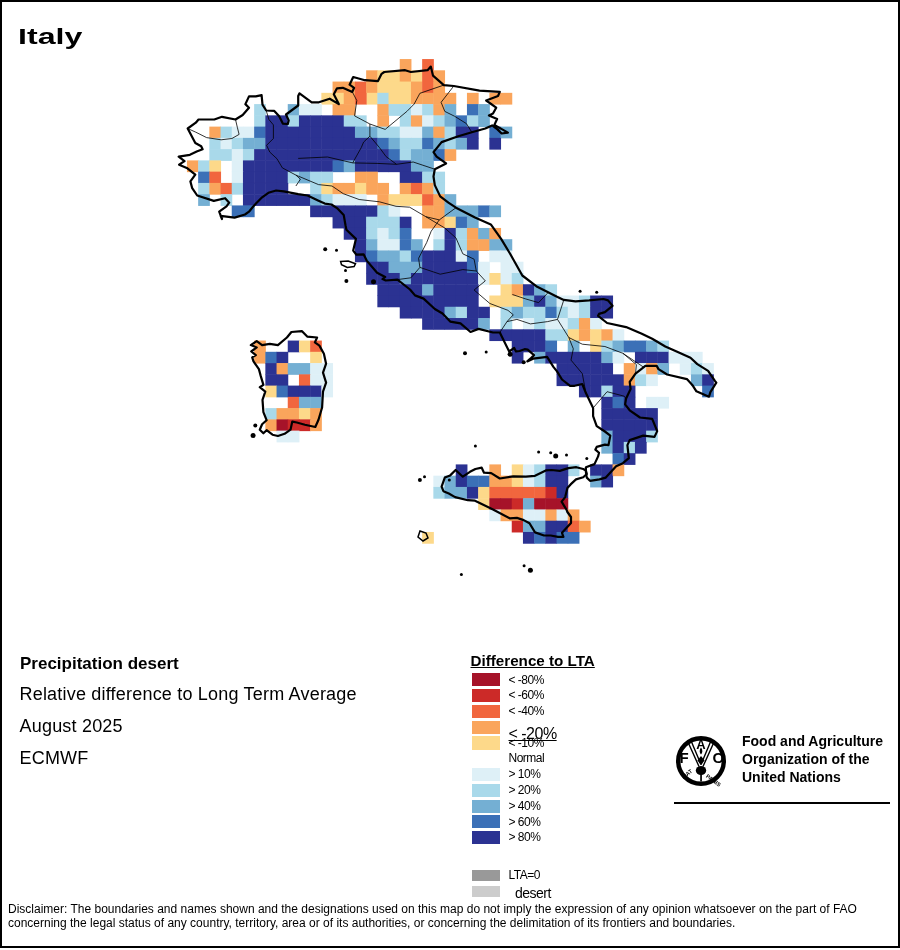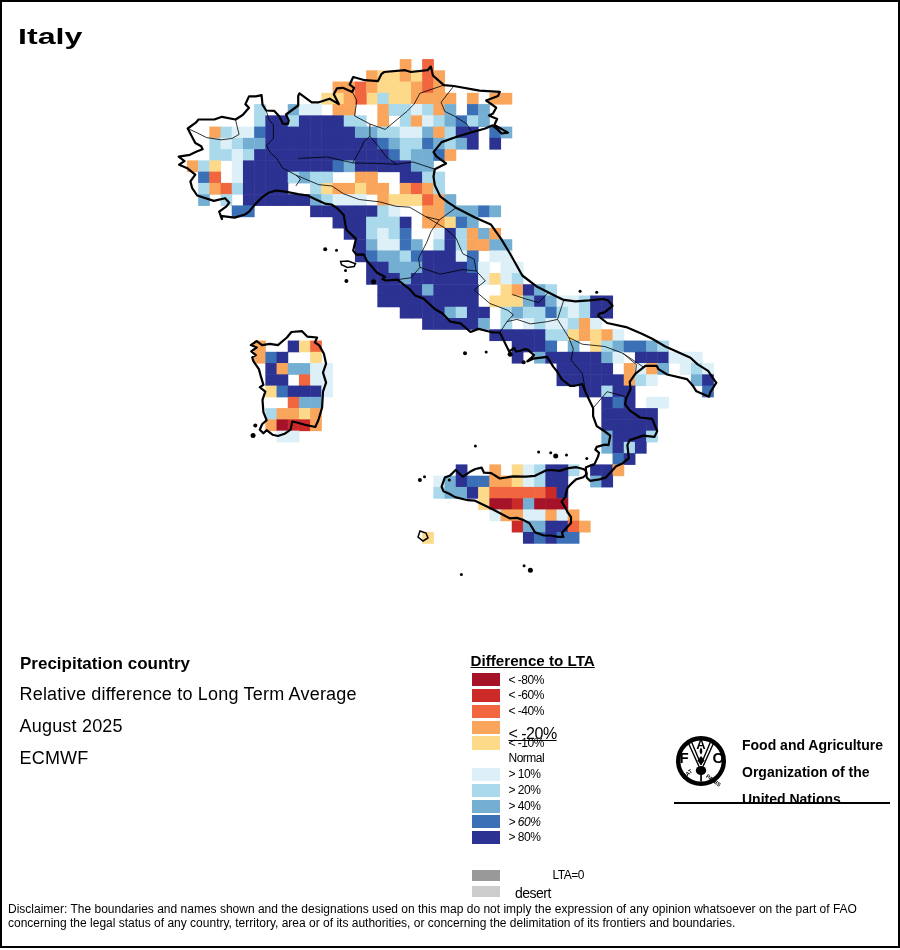--- a/index.html
+++ b/index.html
@@ -628,21 +628,21 @@
 <circle cx="253.1" cy="435.6" r="2.5" fill="#000"></circle>
 <circle cx="580.1" cy="291.3" r="1.5" fill="#000"></circle>
 <circle cx="596.7" cy="292.2" r="1.5" fill="#000"></circle>
 <circle cx="461.4" cy="574.4" r="1.5" fill="#000"></circle>
 <circle cx="530.4" cy="570.3" r="2.5" fill="#000"></circle>
 <circle cx="524.1" cy="565.8" r="1.5" fill="#000"></circle>
 <circle cx="586.8" cy="458.6" r="1.5" fill="#000"></circle>
 <circle cx="449.3" cy="479.9" r="1.5" fill="#000"></circle>
 <path d="M420 531 l6 2 l2 5 l-5 3 l-5 -4 Z" fill="none" stroke="#000" stroke-width="1.5"></path>
 </svg>
-<div style="position:absolute;left:18px;top:652px;font-size:17px;font-weight:bold;">Precipitation country</div>
+<div style="position:absolute;left:18px;top:652px;font-size:17px;font-weight:bold;">Precipitation desert</div>
 <div style="position:absolute;left:17.5px;top:681.5px;font-size:18px;letter-spacing:0.2px;">Relative difference to Long Term Average</div>
 <div style="position:absolute;left:17.5px;top:714px;font-size:18px;letter-spacing:0.2px;">August 2025</div>
 <div style="position:absolute;left:17.5px;top:746px;font-size:18px;letter-spacing:0.2px;">ECMWF</div>
 <div style="position:absolute;left:468.5px;top:650px;font-size:15.2px;font-weight:bold;text-decoration:underline;">Difference to LTA</div>
 <div style="position:absolute;left:470px;top:671.3px;width:27.9px;height:13.2px;background:#A61329"></div>
 <div style="position:absolute;left:506.5px;top:670.5px;font-size:12px;letter-spacing:-0.5px;">&lt; -80%</div>
 <div style="position:absolute;left:470px;top:687.1px;width:27.9px;height:13.2px;background:#CC2A28"></div>
 <div style="position:absolute;left:506.5px;top:686.3px;font-size:12px;letter-spacing:-0.5px;">&lt; -60%</div>
 <div style="position:absolute;left:470px;top:702.9px;width:27.9px;height:13.2px;background:#F1663E"></div>
 <div style="position:absolute;left:506.5px;top:702.1px;font-size:12px;letter-spacing:-0.5px;">&lt; -40%</div>
@@ -651,36 +651,36 @@
 <div style="position:absolute;left:470px;top:734.4px;width:27.9px;height:13.2px;background:#FDD98A"></div>
 <div style="position:absolute;left:506.5px;top:733.6px;font-size:12px;letter-spacing:-0.5px;">&lt; -10%</div>
 <div style="position:absolute;left:506.5px;top:749.4px;font-size:12px;letter-spacing:-0.5px;">Normal</div>
 <div style="position:absolute;left:470px;top:766.0px;width:27.9px;height:13.2px;background:#DEF0F7"></div>
 <div style="position:absolute;left:506.5px;top:765.2px;font-size:12px;letter-spacing:-0.5px;">&gt; 10%</div>
 <div style="position:absolute;left:470px;top:781.8px;width:27.9px;height:13.2px;background:#A9D9EA"></div>
 <div style="position:absolute;left:506.5px;top:781.0px;font-size:12px;letter-spacing:-0.5px;">&gt; 20%</div>
 <div style="position:absolute;left:470px;top:797.5px;width:27.9px;height:13.2px;background:#74AFD3"></div>
 <div style="position:absolute;left:506.5px;top:796.7px;font-size:12px;letter-spacing:-0.5px;">&gt; 40%</div>
 <div style="position:absolute;left:470px;top:813.3px;width:27.9px;height:13.2px;background:#3B70B7"></div>
-<div style="position:absolute;left:506.5px;top:812.5px;font-size:12px;letter-spacing:-0.5px;font-style:italic;">&gt; 60%</div>
+<div style="position:absolute;left:506.5px;top:812.5px;font-size:12px;letter-spacing:-0.5px;">&gt; 60%</div>
 <div style="position:absolute;left:470px;top:829.1px;width:27.9px;height:13.2px;background:#2B3292"></div>
 <div style="position:absolute;left:506.5px;top:828.3px;font-size:12px;letter-spacing:-0.5px;">&gt; 80%</div>
 <div style="position:absolute;left:470px;top:868px;width:27.9px;height:11px;background:#999"></div>
-<div style="position:absolute;left:506.5px;top:866px;font-size:12px;letter-spacing:-0.5px;margin-left:44px;">LTA=0</div>
+<div style="position:absolute;left:506.5px;top:866px;font-size:12px;letter-spacing:-0.5px;">LTA=0</div>
 <div style="position:absolute;left:470px;top:884.4px;width:27.9px;height:11px;background:#ccc"></div>
 <div style="position:absolute;left:513px;top:882.5px;font-size:14px;letter-spacing:-0.5px;">desert</div>
 
 <svg width="230" height="120" viewBox="0 0 230 120" style="position:absolute;left:668px;top:726px">
 <circle cx="31" cy="33" r="22.8" fill="none" stroke="#000" stroke-width="4.4"></circle>
 <text x="31" y="21" font-size="13" font-weight="bold" text-anchor="middle" font-family="Liberation Sans">A</text>
 <text x="9.5" y="35" font-size="15" font-weight="bold" font-family="Liberation Sans">F</text>
 <text x="42.5" y="35" font-size="15" font-weight="bold" font-family="Liberation Sans">O</text>
 <path d="M17.5 13 L29 38.5 M20.5 11.5 L31 36.5 M44.5 13 L33 38.5 M41.5 11.5 L31 36.5" stroke="#000" stroke-width="1.4" fill="none"></path>
 <path d="M31 19.5 c1.8 2.5 1.8 5 0 7 c-1.8 -2 -1.8 -4.5 0 -7 Z" fill="#000"></path>
 <path d="M31 28 l3.6 4.5 -3.6 4.5 -3.6 -4.5 Z" fill="#000"></path>
 <ellipse cx="31" cy="42.5" rx="5.2" ry="4.6" fill="#000"></ellipse>
 <rect x="30.2" y="45" width="1.7" height="8.5" fill="#000"></rect>
 <text x="11.5" y="50" font-size="5.6" font-weight="bold" transform="rotate(-36 14 48)" font-family="Liberation Sans">FIAT</text>
 <text x="36" y="52.5" font-size="5.6" font-weight="bold" transform="rotate(36 41 50)" font-family="Liberation Sans">PANIS</text>
 </svg>
-<div style="position:absolute;left:740px;top:730px;font-size:14px;font-weight:bold;line-height:27px;white-space:nowrap;">Food and Agriculture<br>Organization of the<br>United Nations</div>
+<div style="position:absolute;left:740px;top:730px;font-size:14px;font-weight:bold;line-height:18px;white-space:nowrap;">Food and Agriculture<br>Organization of the<br>United Nations</div>
 <div style="position:absolute;left:672px;top:800px;width:216px;height:1.8px;background:#000"></div>
 <div style="position:absolute;left:6px;top:900px;font-size:12px;line-height:14px;white-space:nowrap;">Disclaimer: The boundaries and names shown and the designations used on this map do not imply the expression of any opinion whatsoever on the part of FAO<br>concerning the legal status of any country, territory, area or of its authorities, or concerning the delimitation of its frontiers and boundaries.</div>
 </div>
 </body></html>

